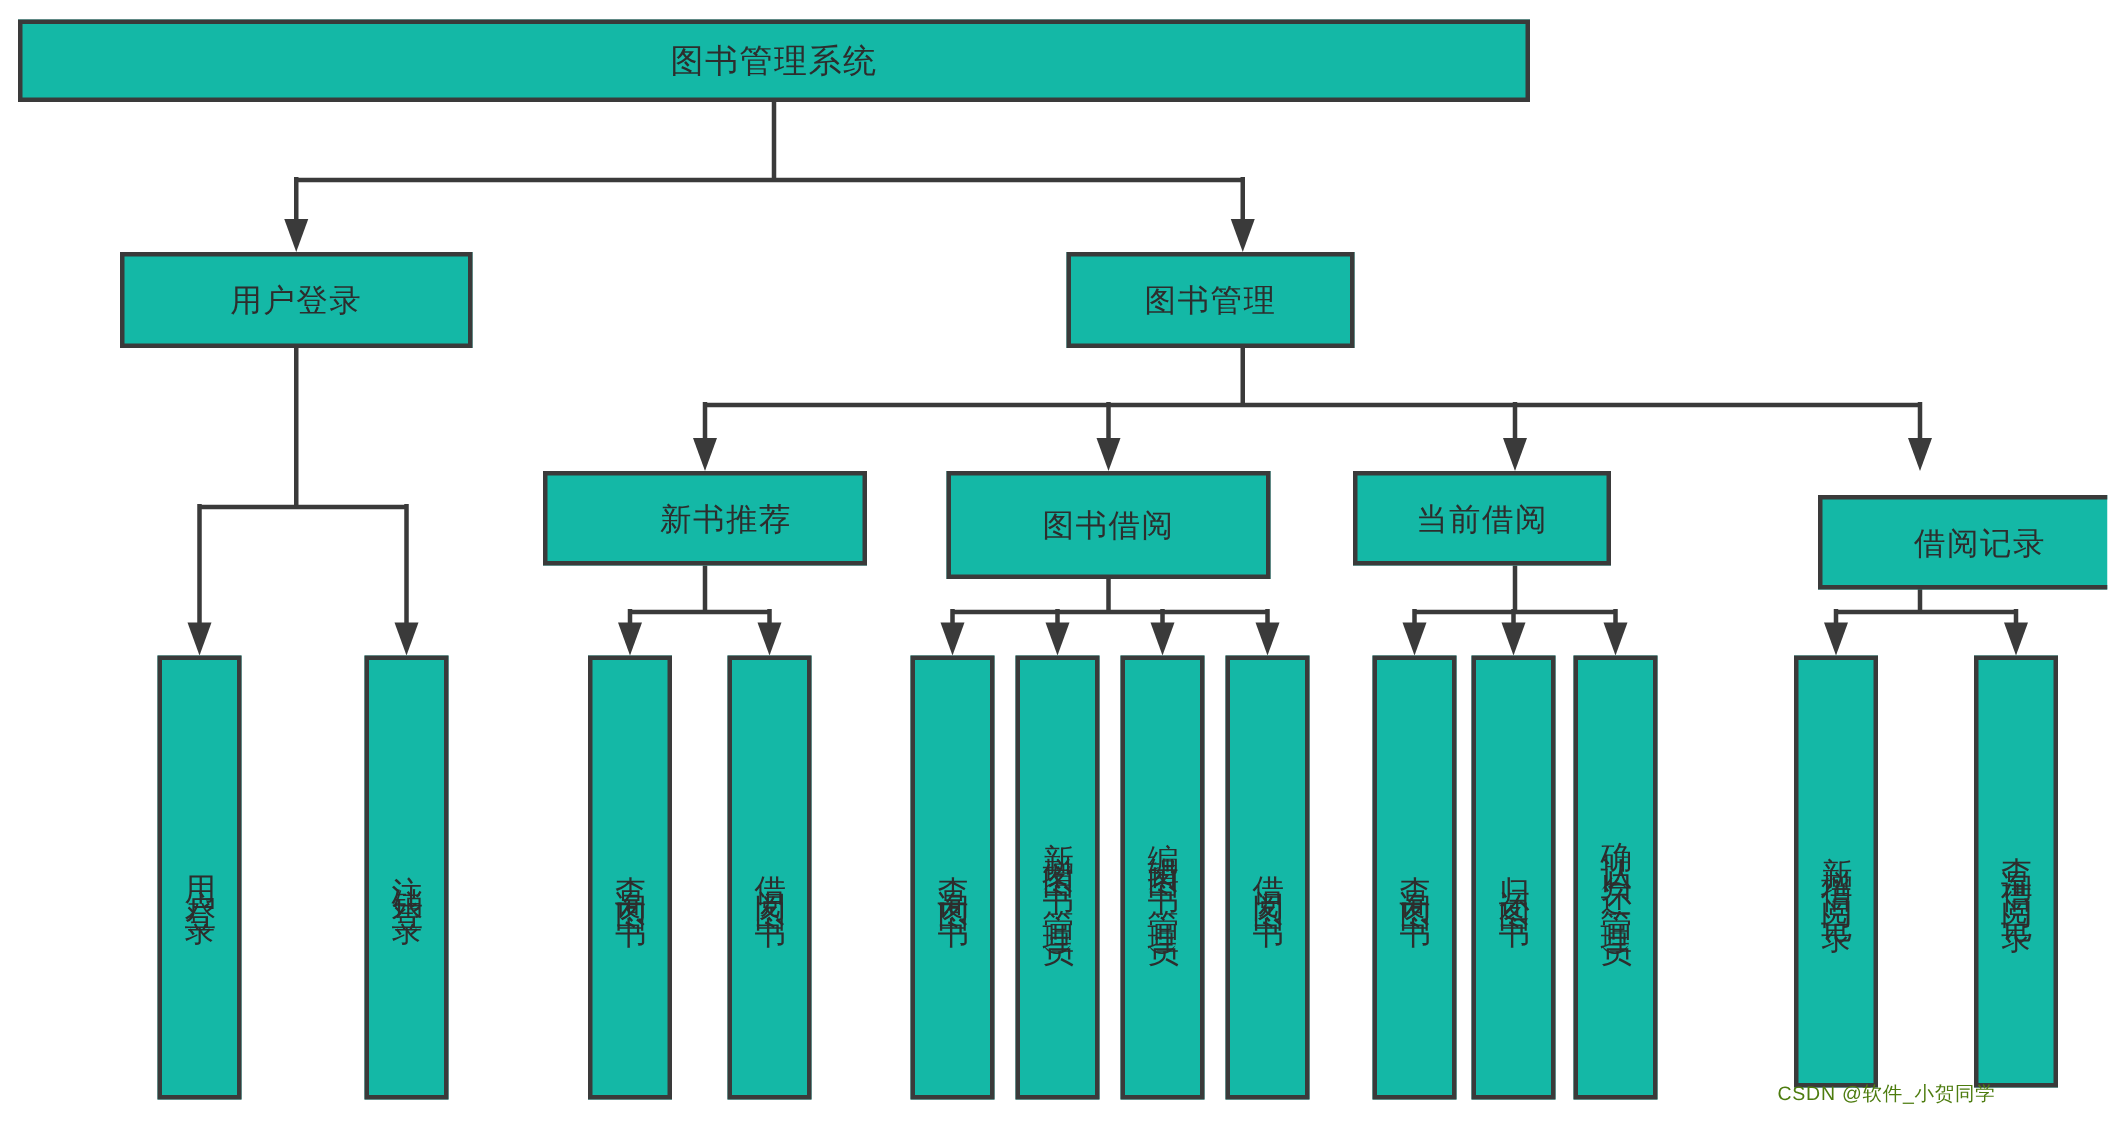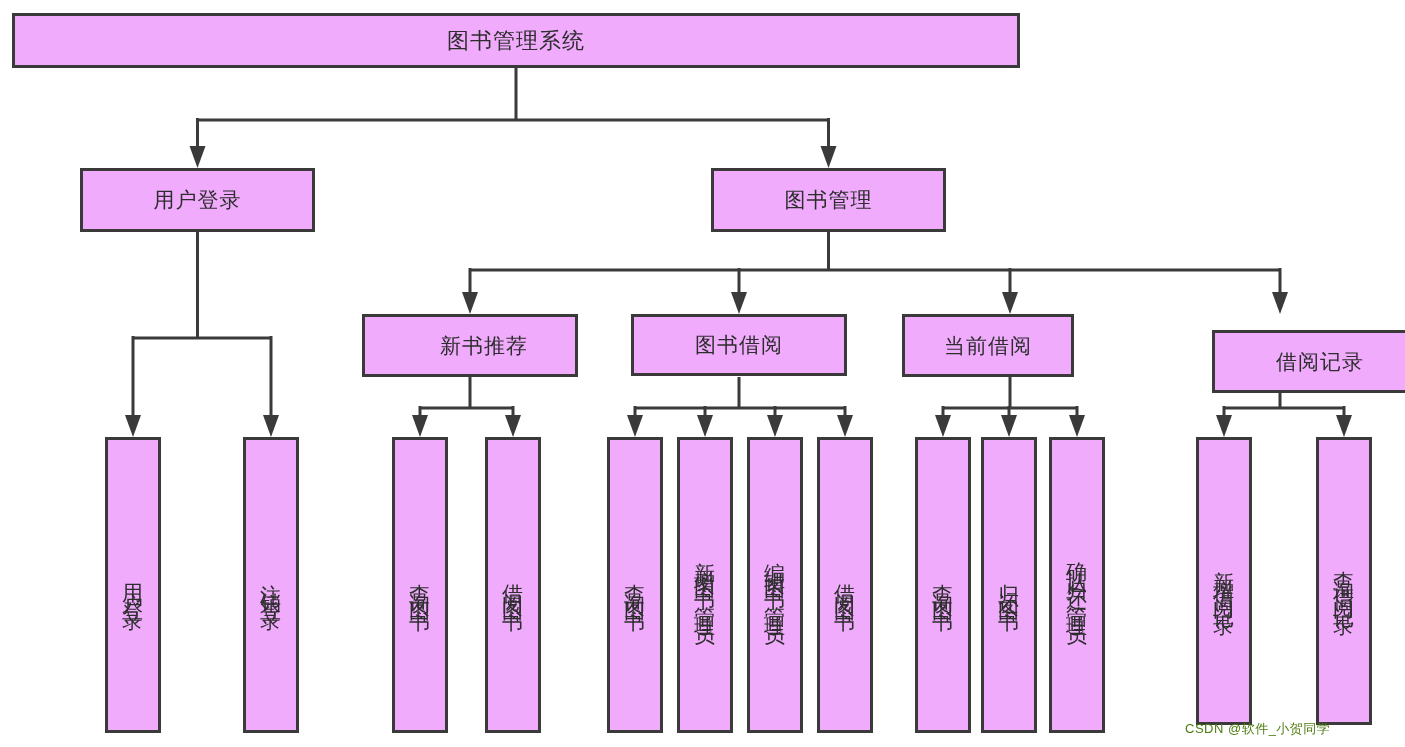--- a/index.html
+++ b/index.html
@@ -19,21 +19,21 @@
   .connectors {
     position: absolute;
     left: 0;
     top: 0;
     z-index: 1;
   }
   .node {
     position: absolute;
     box-sizing: border-box;
     border: 3px solid #3a3a3a;
-    background: #f0abfc;
+    background: #14b8a6;
     display: flex;
     align-items: center;
     justify-content: center;
     z-index: 2;
   }
   .h-node {
     font-size: 21px;
     letter-spacing: 1px;
   }
   .root-node {
@@ -115,28 +115,28 @@
     </g>
   </svg>
 
   <div class="node h-node root-node">
     <span>图书管理系统</span>
   </div>
 
   <div class="node h-node" style="left:80px; top:168px; width:235px; height:64px;">
     <span>用户登录</span>
   </div>
-  <div class="node h-node" style="left:711px; top:168px; width:235px; height:64px;">
+  <div class="node h-node" style="left:711px; top:168px; width:192px; height:64px;">
     <span>图书管理</span>
   </div>
 
   <div class="node h-node" style="left:362px; top:314px; width:216px; height:63px;padding-left:28px;">
     <span>新书推荐</span>
   </div>
-  <div class="node h-node" style="left:631px; top:314px; width:216px; height:62px;">
+  <div class="node h-node" style="left:631px; top:314px; width:216px; height:72px;">
     <span>图书借阅</span>
   </div>
   <div class="node h-node" style="left:902px; top:314px; width:172px; height:63px;">
     <span>当前借阅</span>
   </div>
   <div class="node h-node" style="left:1172px; top:330px; width:216px; height:63px;margin-left:40px;">
     <span>借阅记录</span>
   </div>
 
   <div class="node v-node" style="left:105px;">

